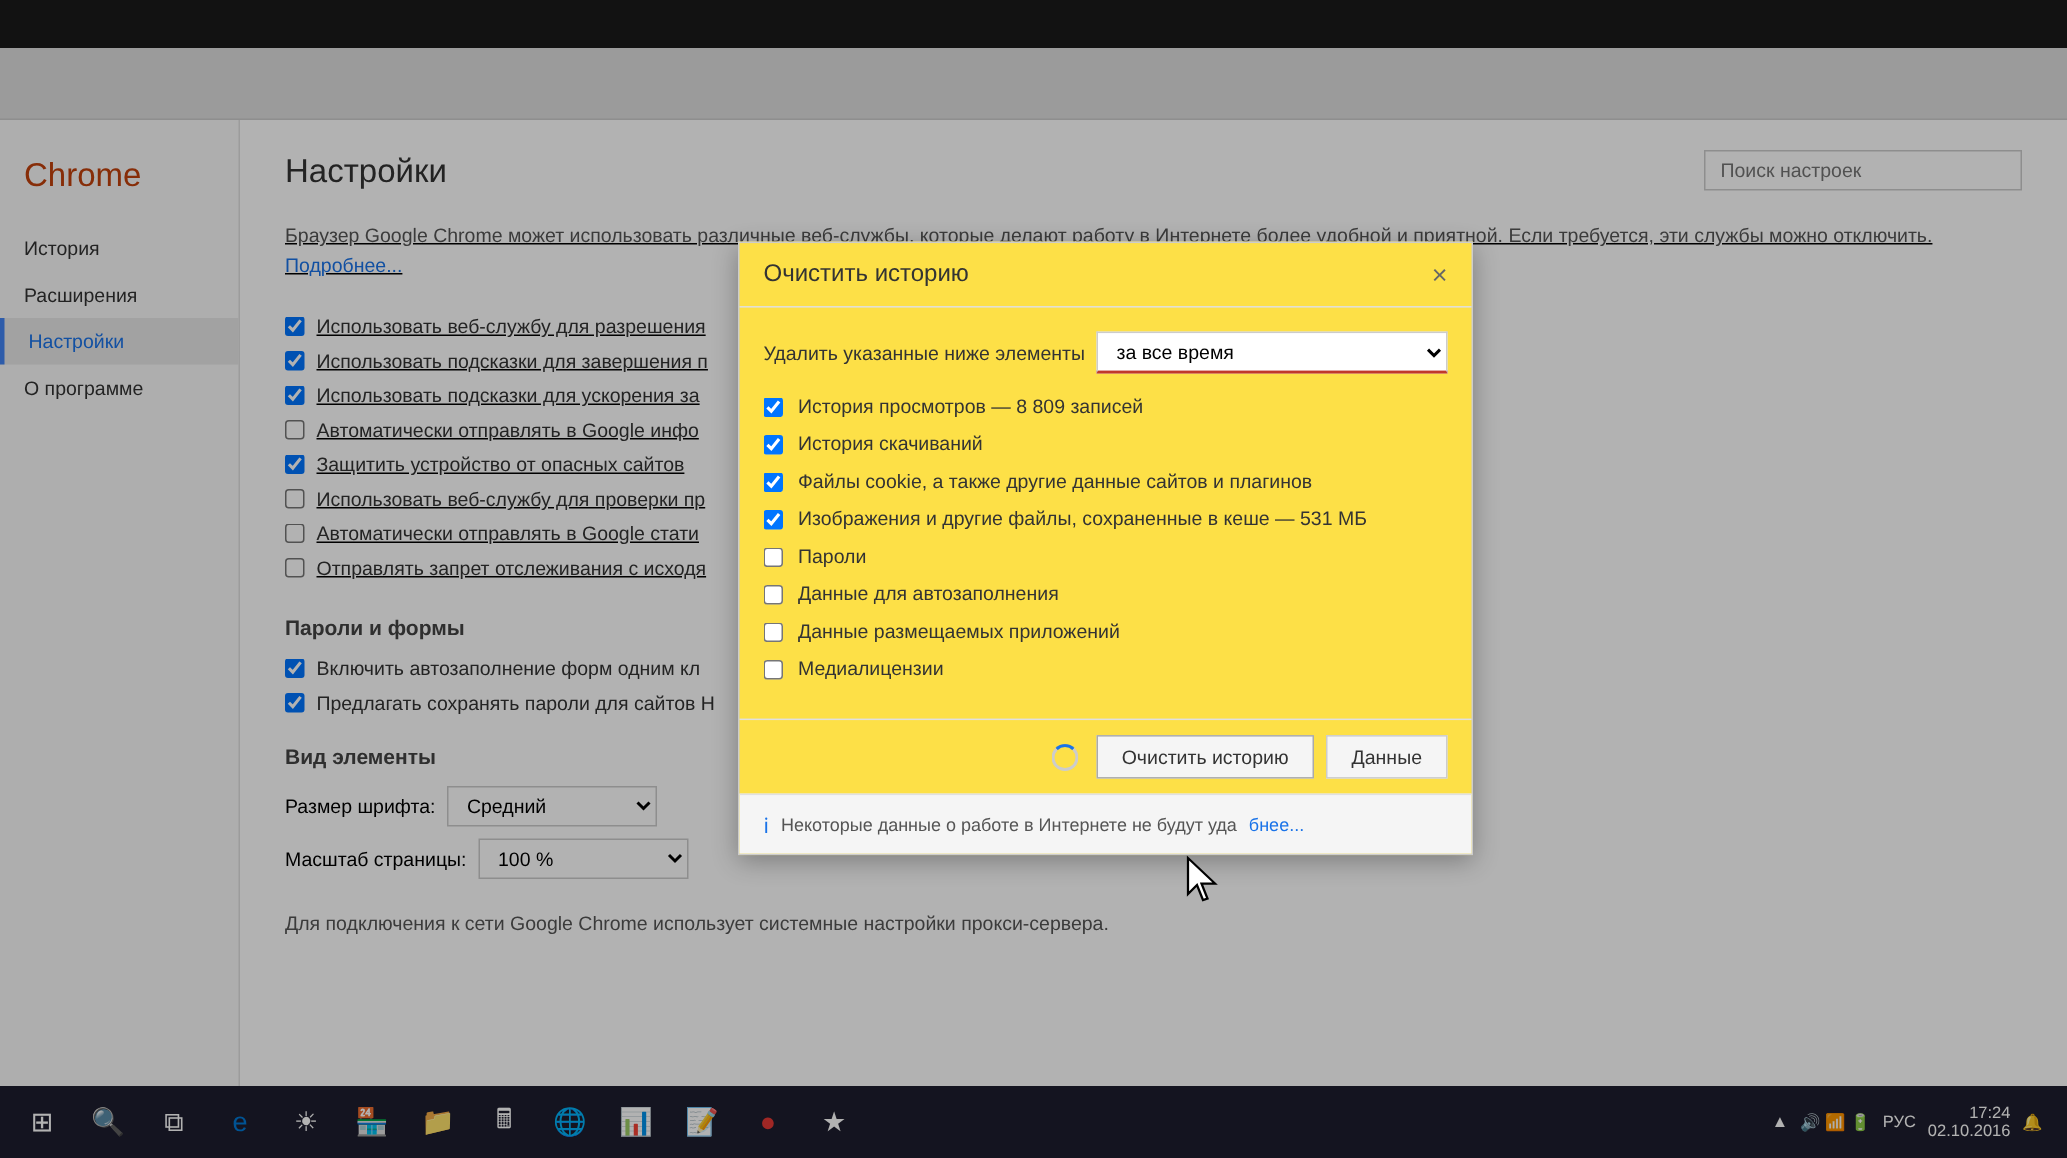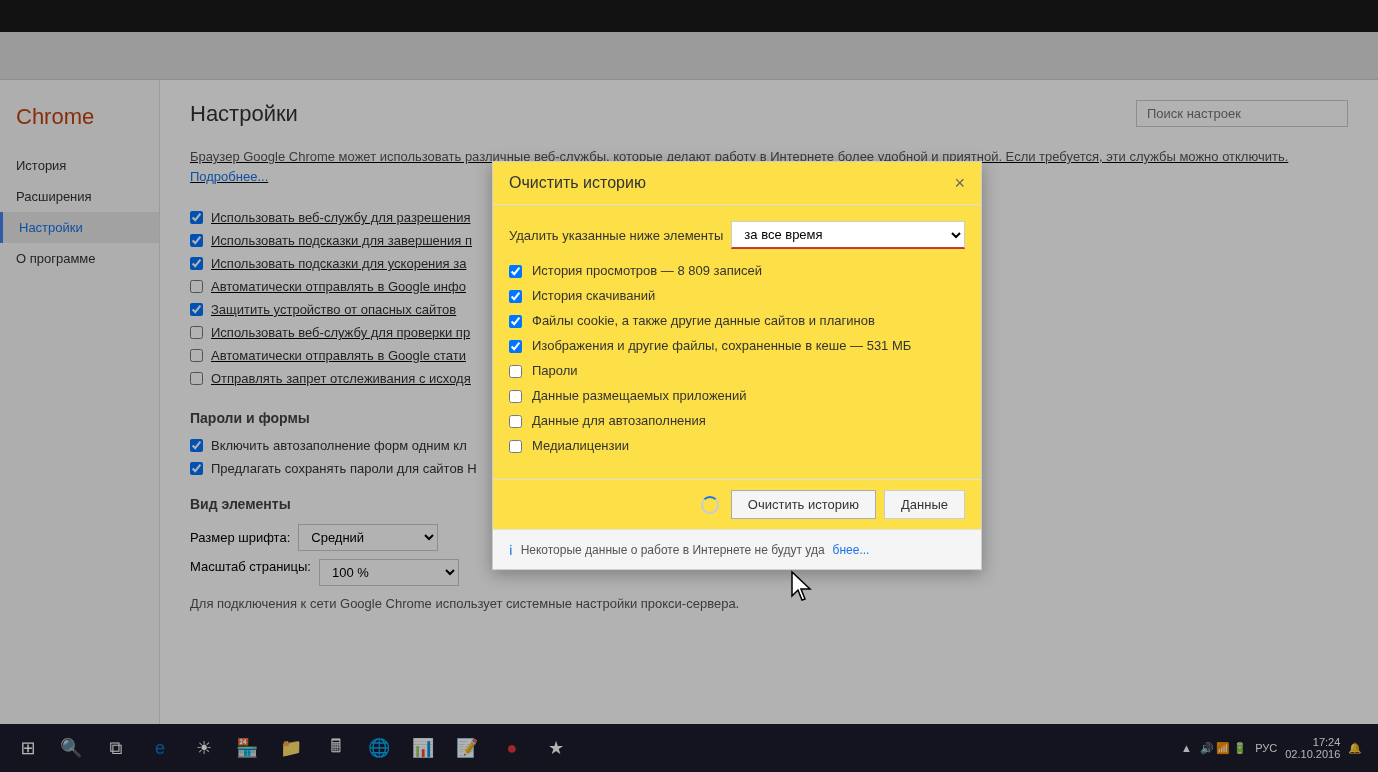--- a/index.html
+++ b/index.html
@@ -403,21 +403,21 @@
       <span>Предлагать сохранять пароли для сайтов Н</span>
     </div>
 
     <div class="section-header">Вид элементы</div>
     <div style="display:flex;align-items:center;margin-bottom:8px;font-size:13px;">
       <span>Размер шрифта:</span>
       <select class="select-input">
         <option>Средний</option>
       </select>
     </div>
-    <div style="display:flex;align-items:flex-start;margin-bottom:8px;font-size:13px;">
+    <div style="display:flex;align-items:center;margin-bottom:20px;font-size:13px;">
       <span>Масштаб страницы:</span>
       <select class="select-input">
         <option>100 %</option>
       </select>
     </div>
 
     <p class="settings-text">Для подключения к сети Google Chrome использует системные настройки прокси-сервера.</p>
   </div>
 </div>
 
@@ -455,25 +455,25 @@
     <div class="dialog-checkbox-row">
       <input type="checkbox" checked="" style="">
       <span>Изображения и другие файлы, сохраненные в кеше  — 531 МБ</span>
     </div>
     <div class="dialog-checkbox-row">
       <input type="checkbox" style="">
       <span>Пароли</span>
     </div>
     <div class="dialog-checkbox-row">
       <input type="checkbox" style="">
+      <span>Данные для автозаполнения</span>
+    </div>
+    <div class="dialog-checkbox-row">
+      <input type="checkbox" style="">
       <span>Данные размещаемых приложений</span>
-    </div>
-    <div class="dialog-checkbox-row">
-      <input type="checkbox" style="">
-      <span>Данные для автозаполнения</span>
     </div>
     <div class="dialog-checkbox-row">
       <input type="checkbox" style="">
       <span>Медиалицензии</span>
     </div>
   </div>
 
   <div class="dialog-footer">
     <span class="spinner"></span>
     <button class="btn btn-primary">Очистить историю</button>

